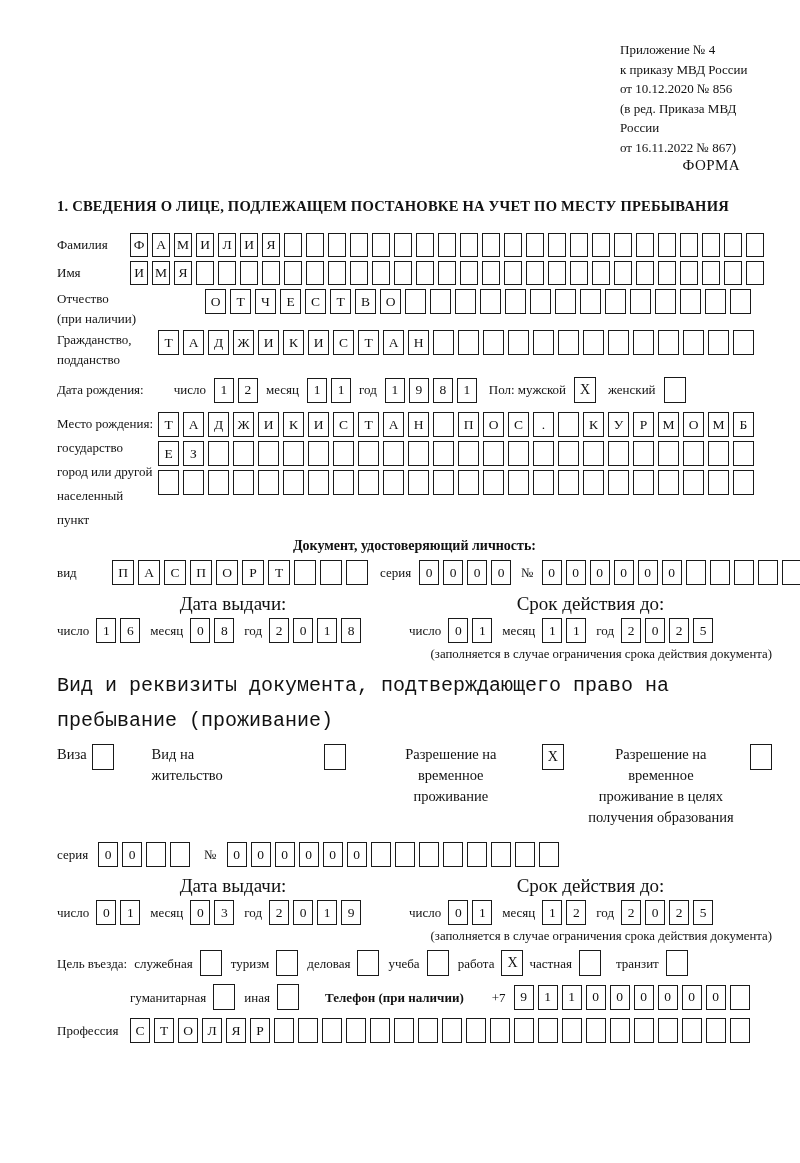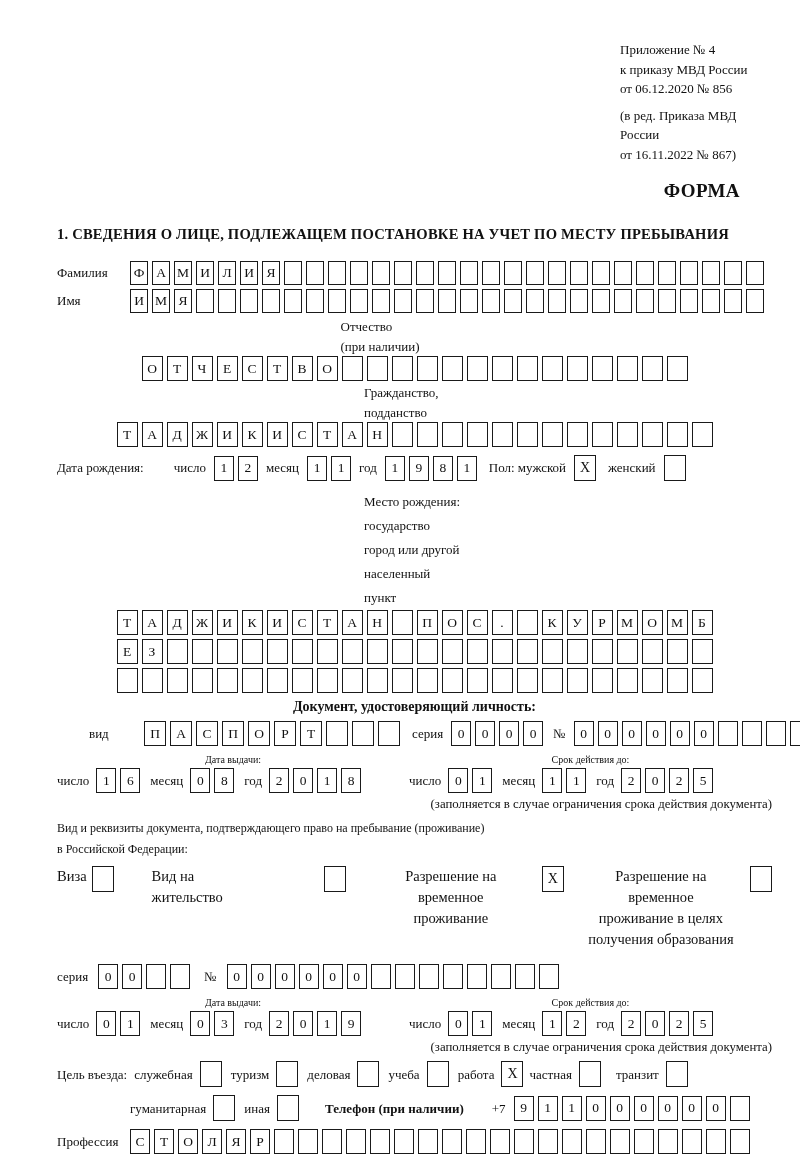--- a/index.html
+++ b/index.html
@@ -6,32 +6,32 @@
   html,body { background:#ffffff; }
   body {
     width:800px; height:1163px; overflow:hidden;
     font-family:"Liberation Serif","DejaVu Serif",serif;
     color:#111; font-size:14.5px;
   }
   .page { padding:40px 28px 0 57px; }
 
   
   .annex { margin-left:563px; font-size:13px; line-height:1.5; }
-  .annex-sub { margin-top:7px; }
-  .forma { margin-top:16px; padding-right:32px; text-align:right; font-weight:bold; font-size:19px; letter-spacing:.4px; }
+  .annex-sub { }
+  .forma { padding-right:32px; text-align:right; font-weight:normal; font-size:15px; letter-spacing:.4px; }
 
   
   .title { margin-top:20px; text-align:center; font-weight:bold; font-size:15px; line-height:1.55; letter-spacing:.2px; }
   .title-underline { display:inline-block; width:52px; border-bottom:2px solid #222; margin-left:10px; vertical-align:baseline; height:14px; }
 
   .sec-head { margin-top:24px; font-weight:bold; font-size:14.6px; letter-spacing:.2px; margin-bottom:18px; }
 
   
   .frow { display:flex; align-items:center; margin-bottom:4px; }
-  .frow.top { align-items:center;flex-direction:column; }
+  .frow.top { align-items:flex-start; }
   .flabel { flex:none; font-size:13px; line-height:1.5; }
   .pre { white-space:pre-line; }
   .cells { display:flex; gap:4px; flex:none; }
   .cell {
     flex:none; width:20px; height:25px; border:1.8px solid #1a1a1a;
     display:flex; align-items:center; justify-content:center;
     font-size:13.5px; background:#fff;
   }
   .sz18 .cell { width:18px; height:24px; }
   .sz21 .cell { width:21px; }
@@ -50,46 +50,46 @@
   .mr8  { margin-right:8px; }
   .ml8  { margin-left:8px; }
   .ml12 { margin-left:12px; }
 
   .doc-heading { text-align:center; font-weight:bold; font-size:14px; margin:6px 0 6px 0; }
 
   
   .datepair { display:flex; margin-top:8px; margin-bottom:4px; }
   .dp-left { width:352px; flex:none; }
   .dp-right { flex:1; }
-  .dp-head { text-align:center; font-size:10px; margin-bottom:3px; }
+  .dp-head { text-align:center; font-size:19px; margin-bottom:3px; }
   .dp-fields { display:flex; align-items:center; }
   .dp-fields .flabel { margin-right:7px; }
   .dp-fields .cells { margin-right:10px; }
   .dp-note { font-size:12.8px; text-align:right; margin-top:4px; }
 
-  .res-line { font-size:12px; line-height:1.75; }
+  .res-line { font-size:20px; line-height:1.75;font-family:Liberation Mono, monospace; }
   .opt-row { display:flex; align-items:flex-start; margin-top:6px; margin-bottom:14px; }
   .opt { display:flex; align-items:flex-start; }
   .opt .opt-label { font-size:14.5px; line-height:1.45; }
   .opt .cbx { margin-left:9px; margin-top:0; }
   .opt-center { text-align:center; }
 
   .purpose-row { display:flex; align-items:center; margin-bottom:8px; }
   .purpose-row .flabel { margin-right:7px; }
   .purpose-row .cbx { margin-right:9px; }
 </style>
 </head>
 <body>
 
 <div class="page">
 
   <div class="annex">
     <div>Приложение № 4</div>
     <div>к приказу МВД России</div>
-    <div>от 06.12.2020 № 856</div>
+    <div>от 10.12.2020 № 856</div>
     <div class="annex-sub">
       <div>(в ред. Приказа МВД России</div>
       <div>от 16.11.2022 № 867)</div>
     </div>
   </div>
   <div class="forma">ФОРМА</div>
 
   <div class="title">
   </div>
 
@@ -333,21 +333,21 @@
           <span class="cell"></span>
           <span class="cell"></span>
           <span class="cell"></span>
         </span>
     </span>
   </div>
 
   <div class="doc-heading">Документ, удостоверяющий личность:</div>
 
   <div class="frow">
-    <span class="flabel" style="width:55px;margin-left:32px;">вид</span>
+    <span class="flabel" style="width:55px;">вид</span>
     <span class="cells sz22">
         <span class="cell">П</span>
         <span class="cell">А</span>
         <span class="cell">С</span>
         <span class="cell">П</span>
         <span class="cell">О</span>
         <span class="cell">Р</span>
         <span class="cell">Т</span>
         <span class="cell"></span>
         <span class="cell"></span>
@@ -418,21 +418,20 @@
             <span class="cell">0</span>
             <span class="cell">2</span>
             <span class="cell">5</span>
           </span>
       </div>
       <div class="dp-note">(заполняется в случае ограничения срока действия документа)</div>
     </div>
   </div>
 
   <div class="res-line" style="margin-top:6px;">Вид и реквизиты документа, подтверждающего право на пребывание (проживание)</div>
-  <div class="res-line">в Российской Федерации:</div>
 
   <div class="opt-row">
     <span class="opt">
       <span class="opt-label">Виза</span>
       <span class="cbx" style="margin-left:5px;"></span>
     </span>
     <span class="opt" style="margin-left:38px;gap:43px;">
       <span class="opt-label">Вид на жительство</span>
       <span class="cbx" style="margin-left:14px;"></span>
     </span>

